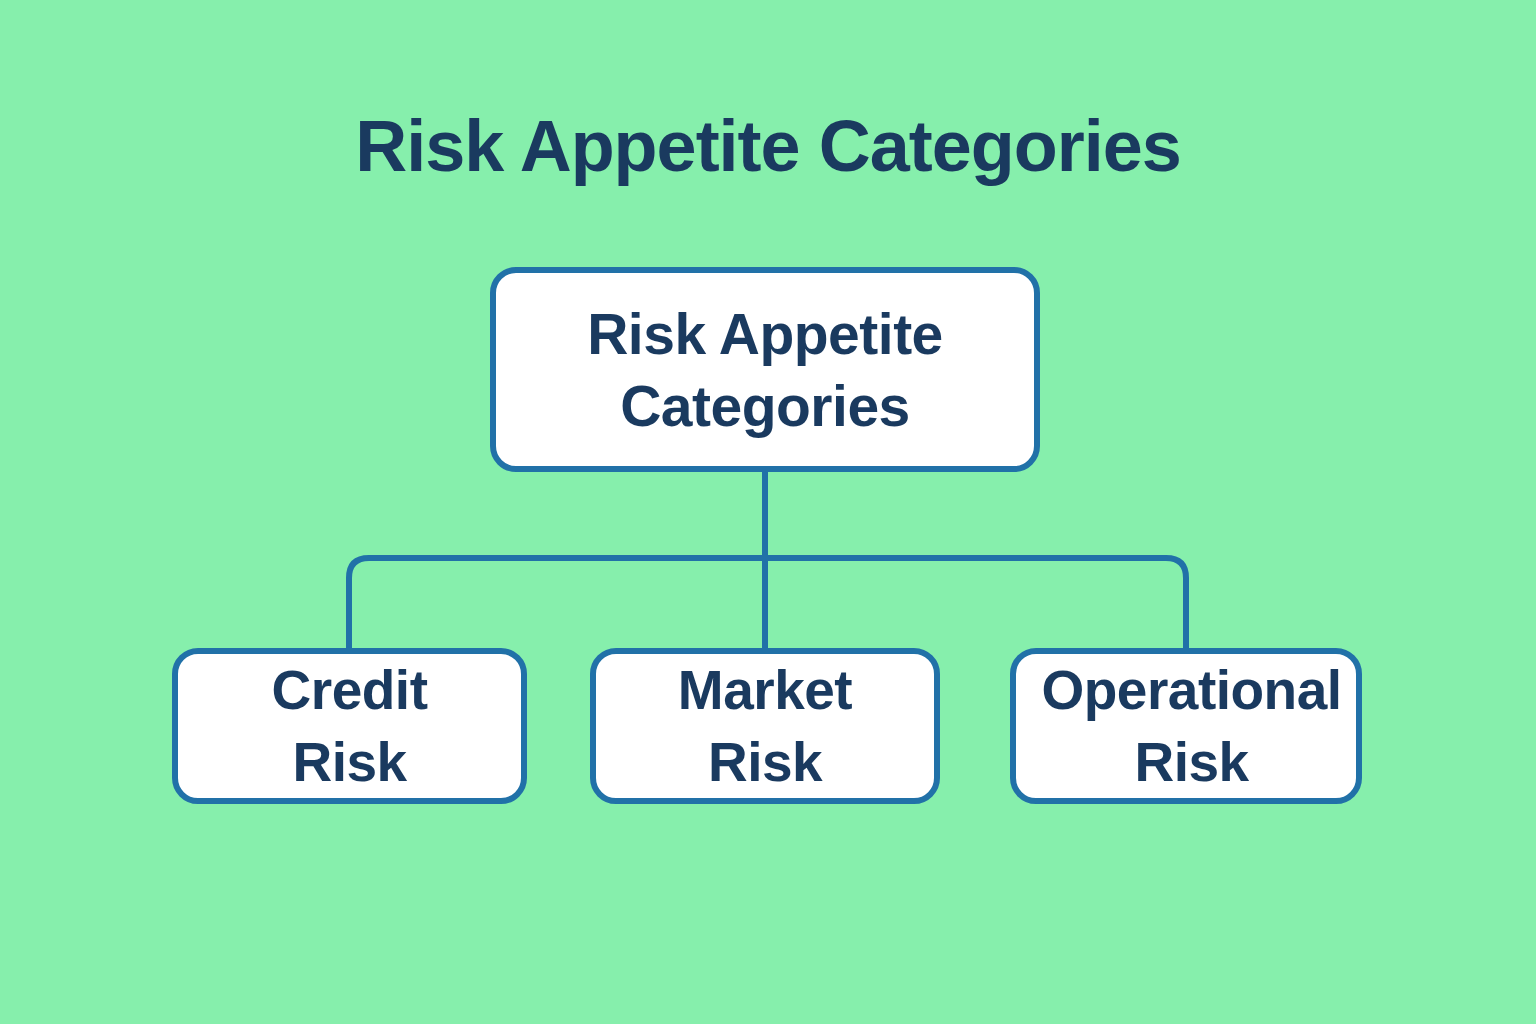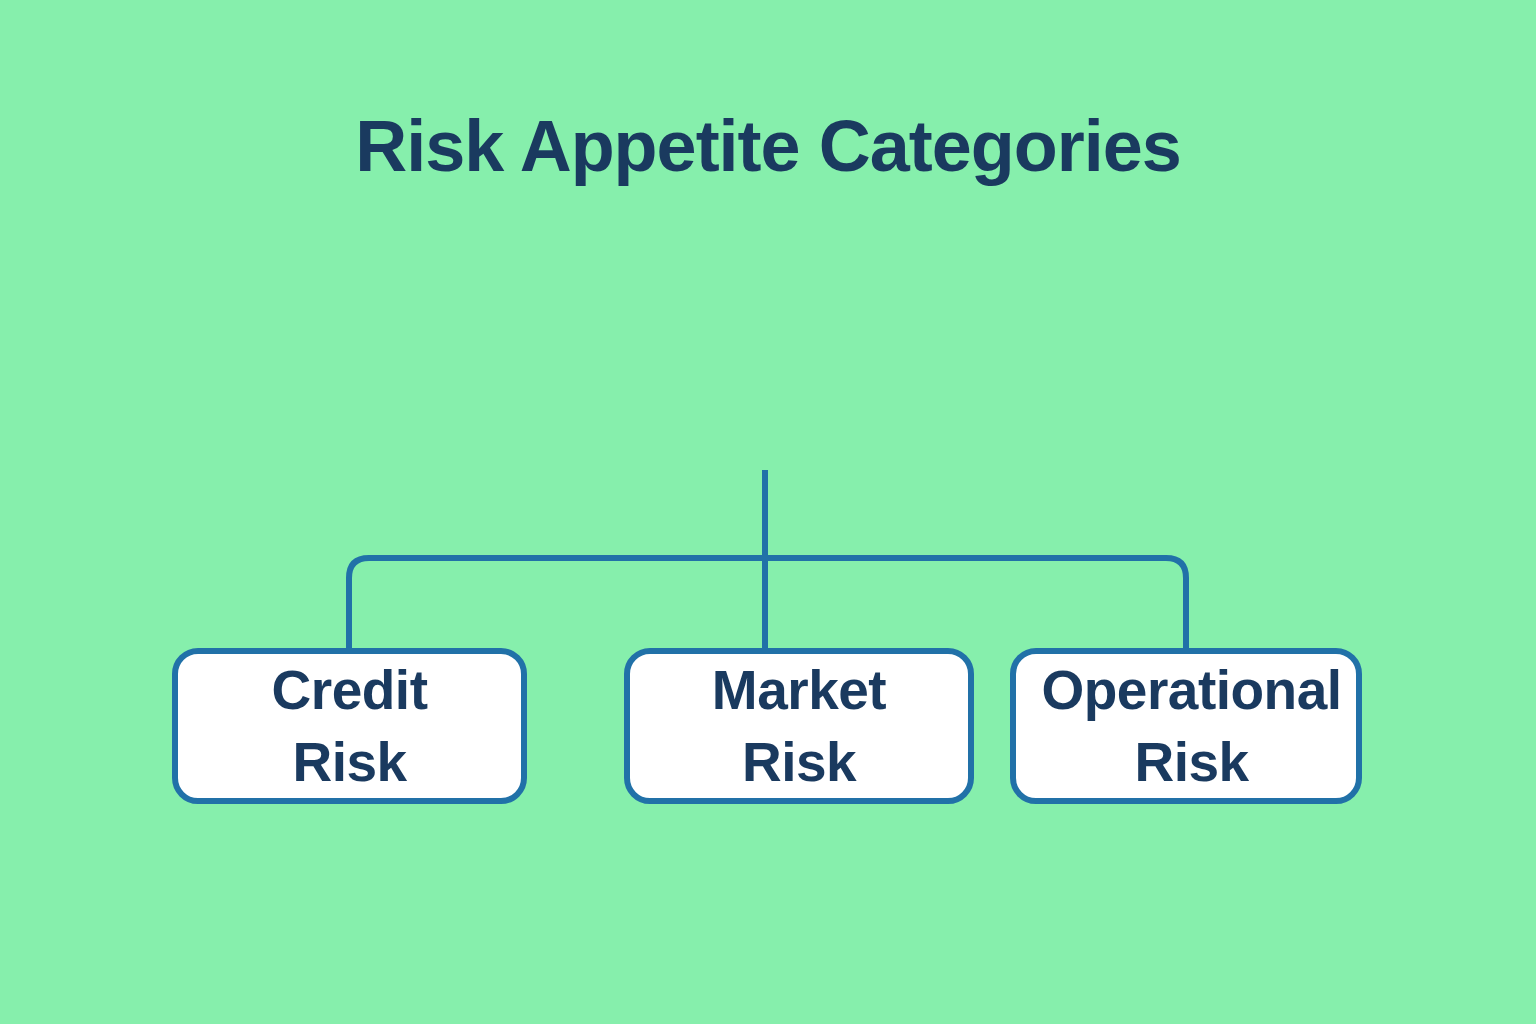--- a/index.html
+++ b/index.html
@@ -58,37 +58,41 @@
     letter-spacing: -0.5px;
   }
   .node-child {
     top: 648px;
     height: 156px;
     font-size: 55px;
     line-height: 72px;
     letter-spacing: -0.5px;
   }
   .node-credit      { left: 172px;  width: 355px; }
-  .node-market      { left: 590px;  width: 350px; margin-left: 34px; }
+  .node-market      { left: 590px;  width: 350px; }
   .node-operational { left: 1010px; width: 352px; padding-left: 11px; }
 </style>
 </head>
 <body>
 
 <div class="canvas">
 
   <h1 class="diagram-title">Risk Appetite Categories</h1>
 
   <svg class="connectors" viewBox="0 0 1536 1024" xmlns="http://www.w3.org/2000/svg">
 
     <path d="M 765 470 L 765 650" fill="none" stroke="#2171A8" stroke-width="6"></path>
 
     <path d="M 349 650 L 349 578 Q 349 558 369 558 L 1166 558 Q 1186 558 1186 578 L 1186 650" fill="none" stroke="#2171A8" stroke-width="6"></path>
   </svg>
 
+  <div class="node node-root">
+    <span>Risk Appetite
+Categories</span>
+  </div>
 
   <div class="node node-child node-credit">
     <span>Credit
 Risk</span>
   </div>
 
   <div class="node node-child node-market">
     <span>Market
 Risk</span>
   </div>

